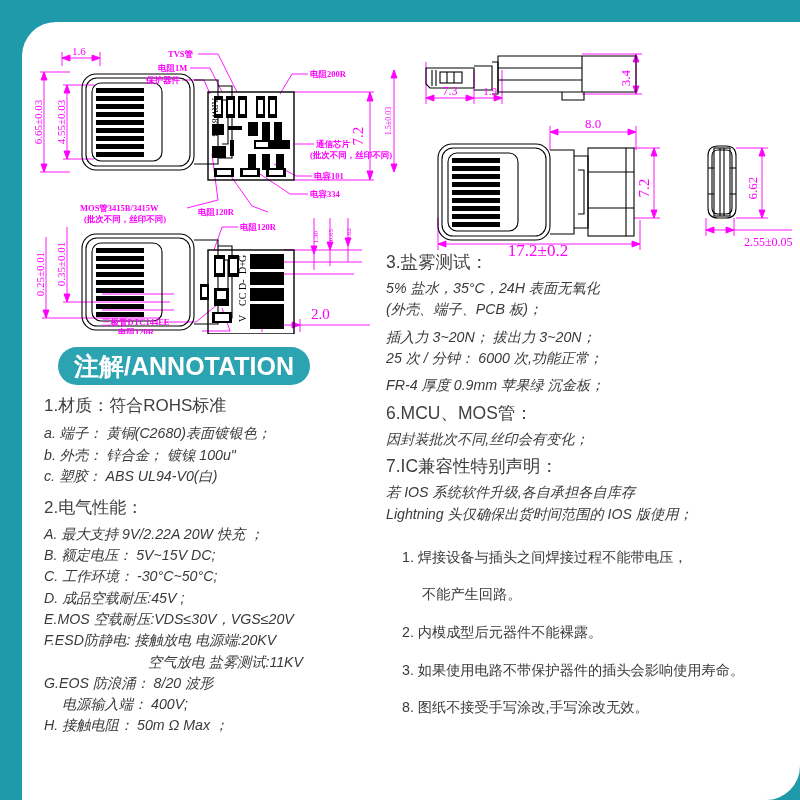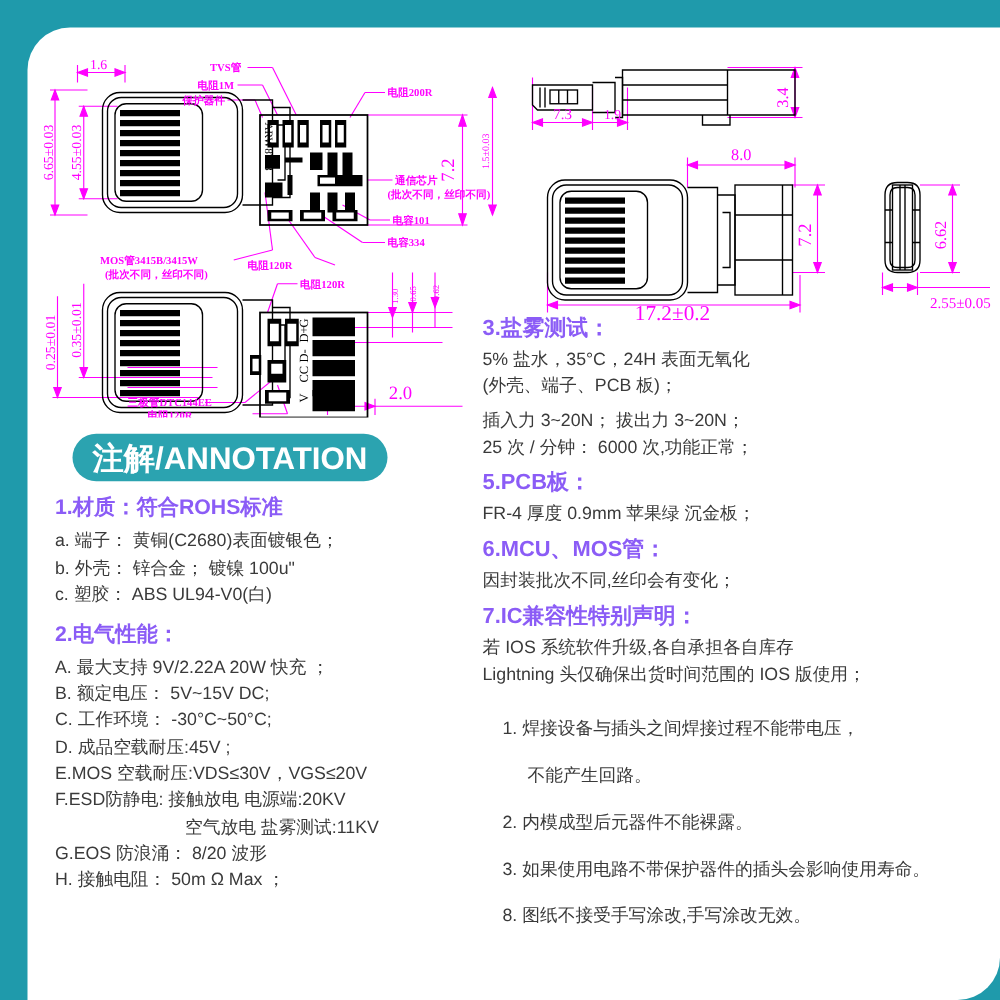--- a/index.html
+++ b/index.html
@@ -41,27 +41,27 @@
   }
 
   
   .col-left{
     position:absolute;left:22px;top:372px;width:350px;
   }
   .col-right{
     position:absolute;left:364px;top:228px;width:400px;
   }
   .sec-title{
-    color:#8b5cf6;font-weight:bold;font-size:17px;
+    color:#404040;font-weight:normal;font-size:17px;
     margin:0 0 2px 0;line-height:1.38;
     white-space:nowrap;
   }
   .body-line{
     color:#3a3a3a;font-size:14.2px;line-height:1.5;
-    white-space:nowrap;margin:0;
+    white-space:nowrap;margin:0;font-style:italic;
   }
   .body-line.ind2{padding-left:104px;}
   .body-line.ind3{padding-left:18px;}
   .gap{height:9px;}
   .gap-sm{height:4px;}
   .gap-xs{height:2px;}
   .col-right .body-line{font-size:14.2px;}
   .col-right .sec-title{font-size:17.5px;}
   .note-line{color:#3a3a3a;font-size:14.2px;line-height:1.52;white-space:nowrap;margin:16px;}
   .note-line.cont{padding-left:20px;}
@@ -417,34 +417,34 @@
       <div class="sec-title">2.电气性能：</div>
       <div class="gap-xs"></div>
       <div class="body-line">A. 最大支持 9V/2.22A 20W 快充 ；</div>
       <div class="body-line">B. 额定电压： 5V~15V DC;</div>
       <div class="body-line">C. 工作环境： -30°C~50°C;</div>
       <div class="body-line">D. 成品空载耐压:45V ;</div>
       <div class="body-line">E.MOS 空载耐压:VDS≤30V，VGS≤20V</div>
       <div class="body-line">F.ESD防静电: 接触放电 电源端:20KV</div>
       <div class="body-line ind2">空气放电 盐雾测试:11KV</div>
       <div class="body-line">G.EOS 防浪涌： 8/20 波形</div>
+      <div class="body-line ind3">电源输入端： 400V;</div>
       <div class="body-line">H. 接触电阻： 50m Ω Max ；</div>
     </div>
 
     <div class="col-right">
       <div class="sec-title">3.盐雾测试：</div>
       <div class="gap-xs"></div>
       <div class="body-line">5% 盐水，35°C，24H 表面无氧化</div>
       <div class="body-line">(外壳、端子、PCB 板)；</div>
       <div class="gap-sm"></div>
       <div class="gap-xs"></div>
       <div class="body-line">插入力 3~20N；  拔出力 3~20N；</div>
       <div class="body-line">25 次 / 分钟： 6000 次,功能正常；</div>
       <div class="gap-sm"></div>
-      <div class="sec-title">5.PCB板：</div>
       <div class="gap-xs"></div>
       <div class="body-line">FR-4 厚度 0.9mm 苹果绿 沉金板；</div>
       <div class="gap-sm"></div>
       <div class="sec-title">6.MCU、MOS管：</div>
       <div class="gap-xs"></div>
       <div class="body-line">因封装批次不同,丝印会有变化；</div>
       <div class="gap-sm"></div>
       <div class="sec-title">7.IC兼容性特别声明：</div>
       <div class="gap-xs"></div>
       <div class="body-line">若 IOS 系统软件升级,各自承担各自库存</div>

